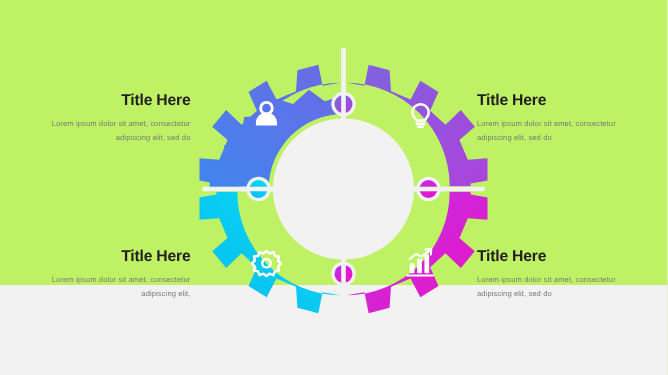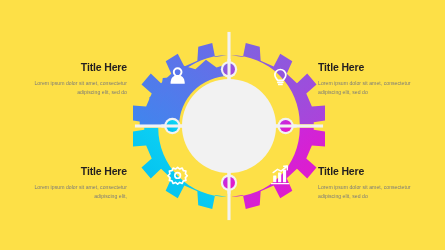--- a/index.html
+++ b/index.html
@@ -4,22 +4,22 @@
 <style>
   * { margin:0; padding:0; box-sizing:border-box; }
   html, body {
     width:445px; height:250px;
     overflow:hidden;
     background:#f2f2f2;
     font-family:"Liberation Sans", sans-serif;
   }
   .slide {
     position:relative;
-    width:445px; height:250px;
-    background:#fde047;
+    width:445px; height:190px;
+    background:#bef264;
     padding-left:43px;
   }
 
   
   .text-block { position:absolute; width:108px; }
   .text-block .title {
     font-size:10.5px;
     font-weight:bold;
     color:#231f20;
     letter-spacing:-0.15px;

